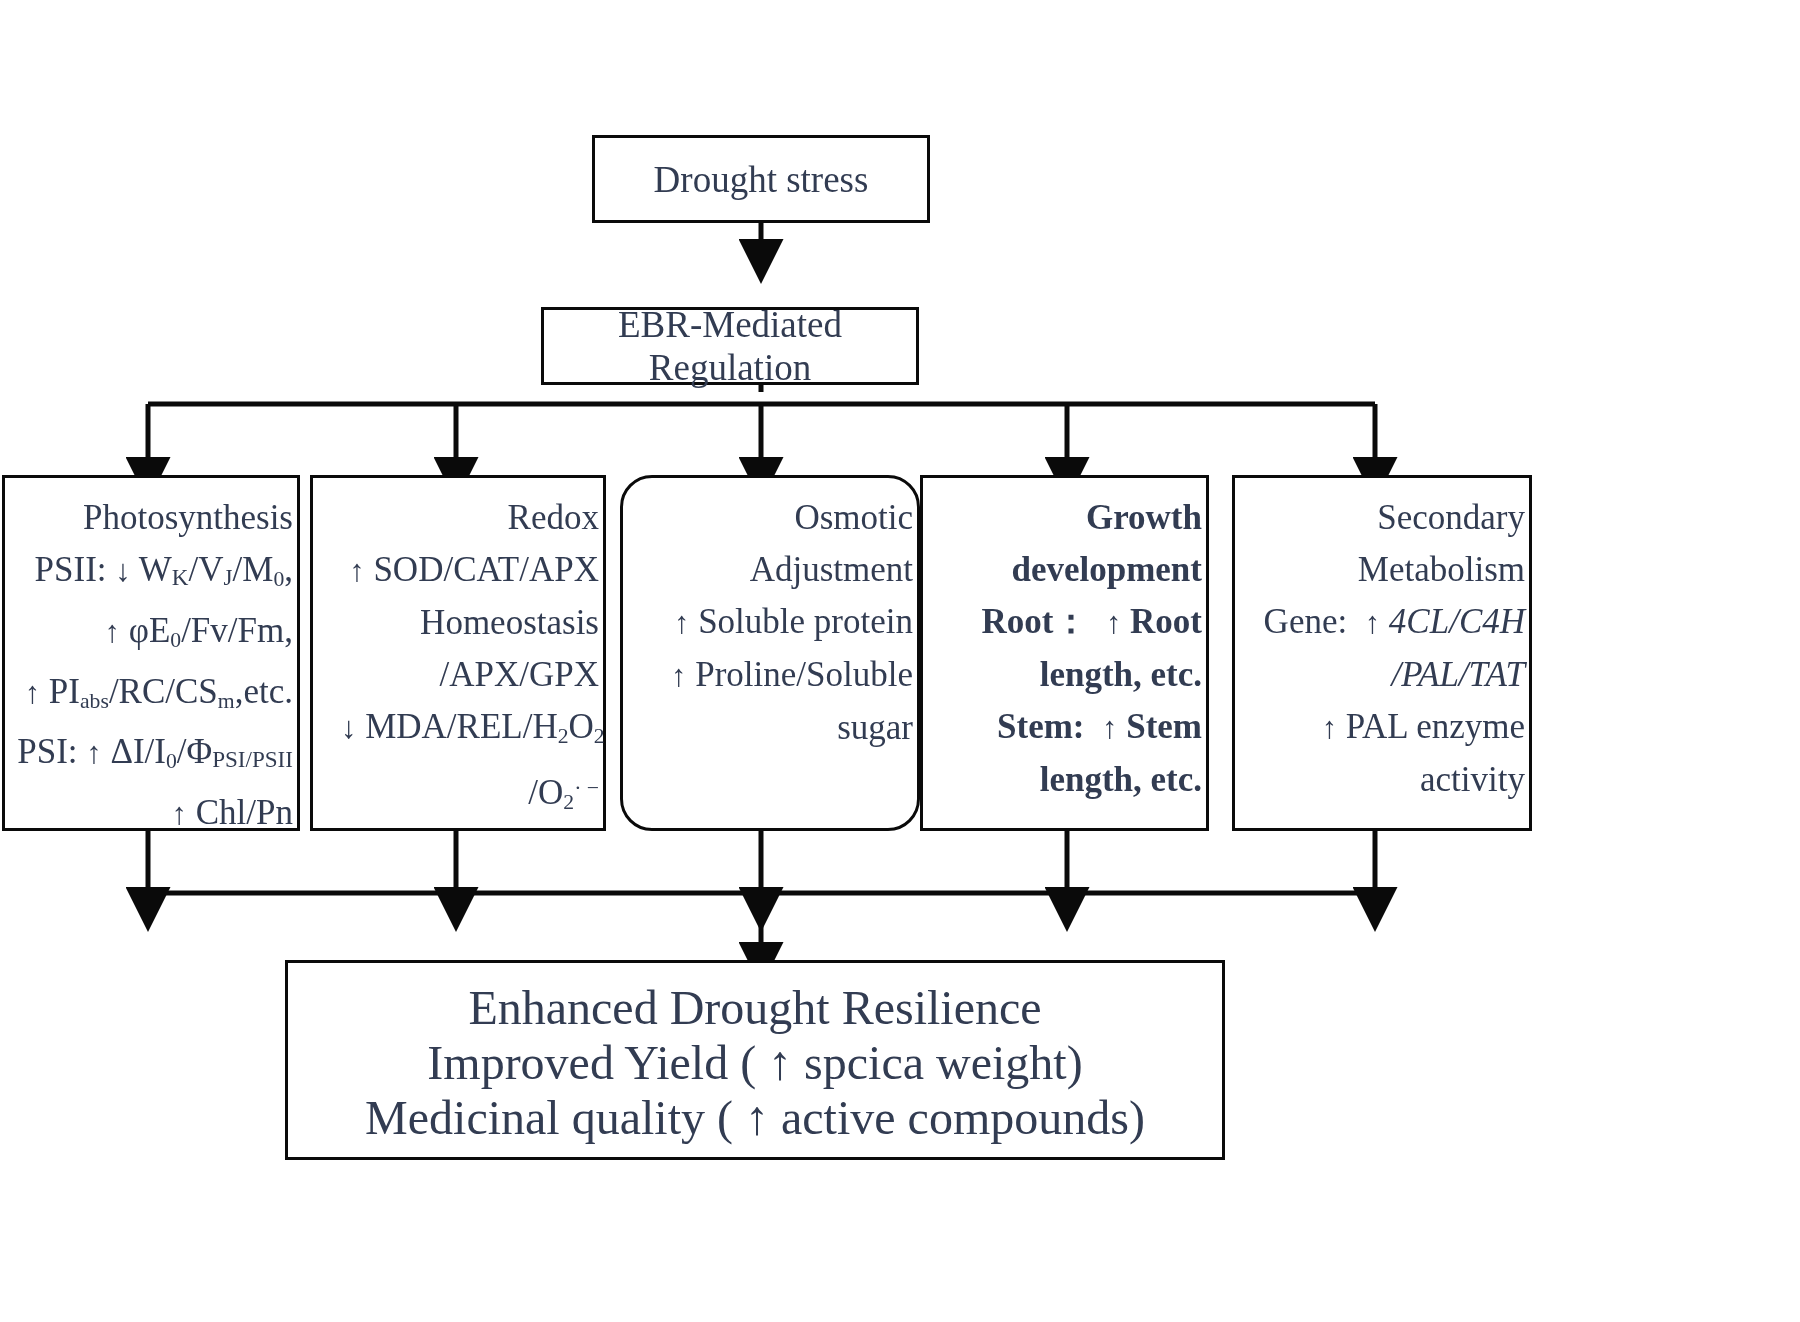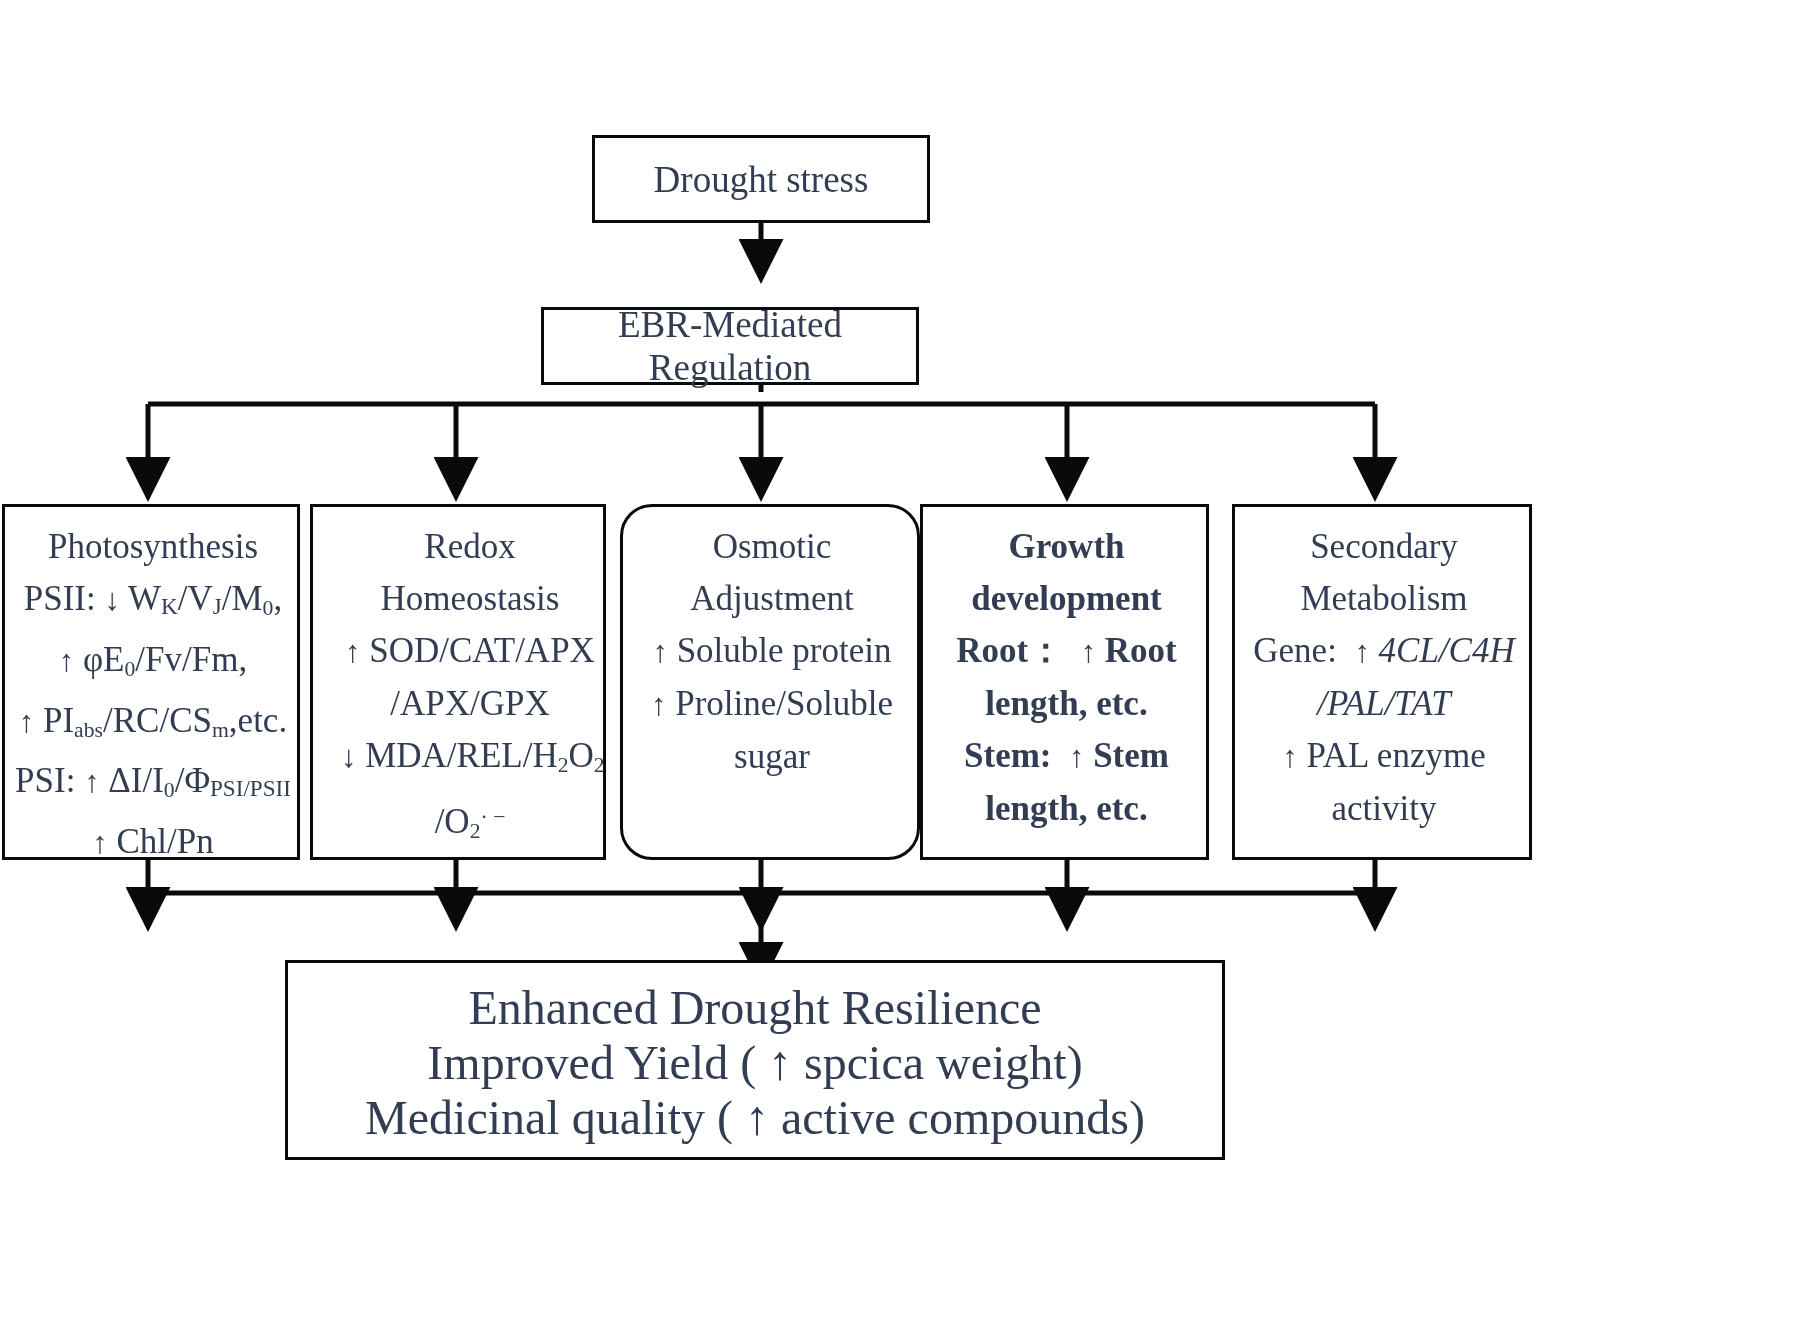--- a/index.html
+++ b/index.html
@@ -52,23 +52,22 @@
     margin-top: 36px;
   }
 
   
   .mech {
     top: 475px;
     height: 356px;
     padding: 14px 4px 4px 8px;
     font-size: 35px;
     line-height: 52px;
-    text-align: center;
+    text-align: right;
     white-space: nowrap;
-    margin-top: 29px;
   }
   #mech-0 { left: 2px;    width: 298px; }
   #mech-1 { left: 310px;  width: 296px; padding-left: 28px; }
   #mech-2 { left: 620px;  width: 300px; border-radius: 32px; }
   #mech-3 { left: 920px;  width: 289px; font-weight: bold; }
   #mech-4 { left: 1232px; width: 300px; }
 
   .mech .line { display: block; }
   .mech .ital { font-style: italic; }
 
@@ -148,22 +147,22 @@
     <span class="line">Photosynthesis</span>
     <span class="line">PSII: <span class="arrow-gly">↓</span> W<span class="smallcapsub">K</span>/V<span class="smallcapsub">J</span>/M<sub>0</sub>,</span>
     <span class="line"> <span class="arrow-gly">↑</span> φE<sub>0</sub>/Fv/Fm,</span>
     <span class="line"> <span class="arrow-gly">↑</span> PI<sub>abs</sub>/RC/CS<sub>m</sub>,etc.</span>
     <span class="line">PSI: <span class="arrow-gly">↑</span> ΔI/I<sub>0</sub>/Φ<span class="smallcapsub">PSI/PSII</span></span>
     <span class="line"> <span class="arrow-gly">↑</span> Chl/Pn</span>
   </div>
 
   <div class="node mech" id="mech-1">
     <span class="line">Redox</span>
+    <span class="line"> <span class="arrow-gly">↑</span> SOD/CAT/APX</span>
     <span class="line">Homeostasis</span>
-    <span class="line"> <span class="arrow-gly">↑</span> SOD/CAT/APX</span>
     <span class="line">/APX/GPX</span>
     <span class="line"> <span class="arrow-gly">↓</span> MDA/REL/H<sub>2</sub>O<sub>2</sub></span>
     <span class="line">/O<sub>2</sub><sup>·&nbsp;−</sup></span>
   </div>
 
   <div class="node mech" id="mech-2">
     <span class="line">Osmotic</span>
     <span class="line">Adjustment</span>
     <span class="line"> <span class="arrow-gly">↑</span> Soluble protein</span>
     <span class="line"> <span class="arrow-gly">↑</span> Proline/Soluble</span>

